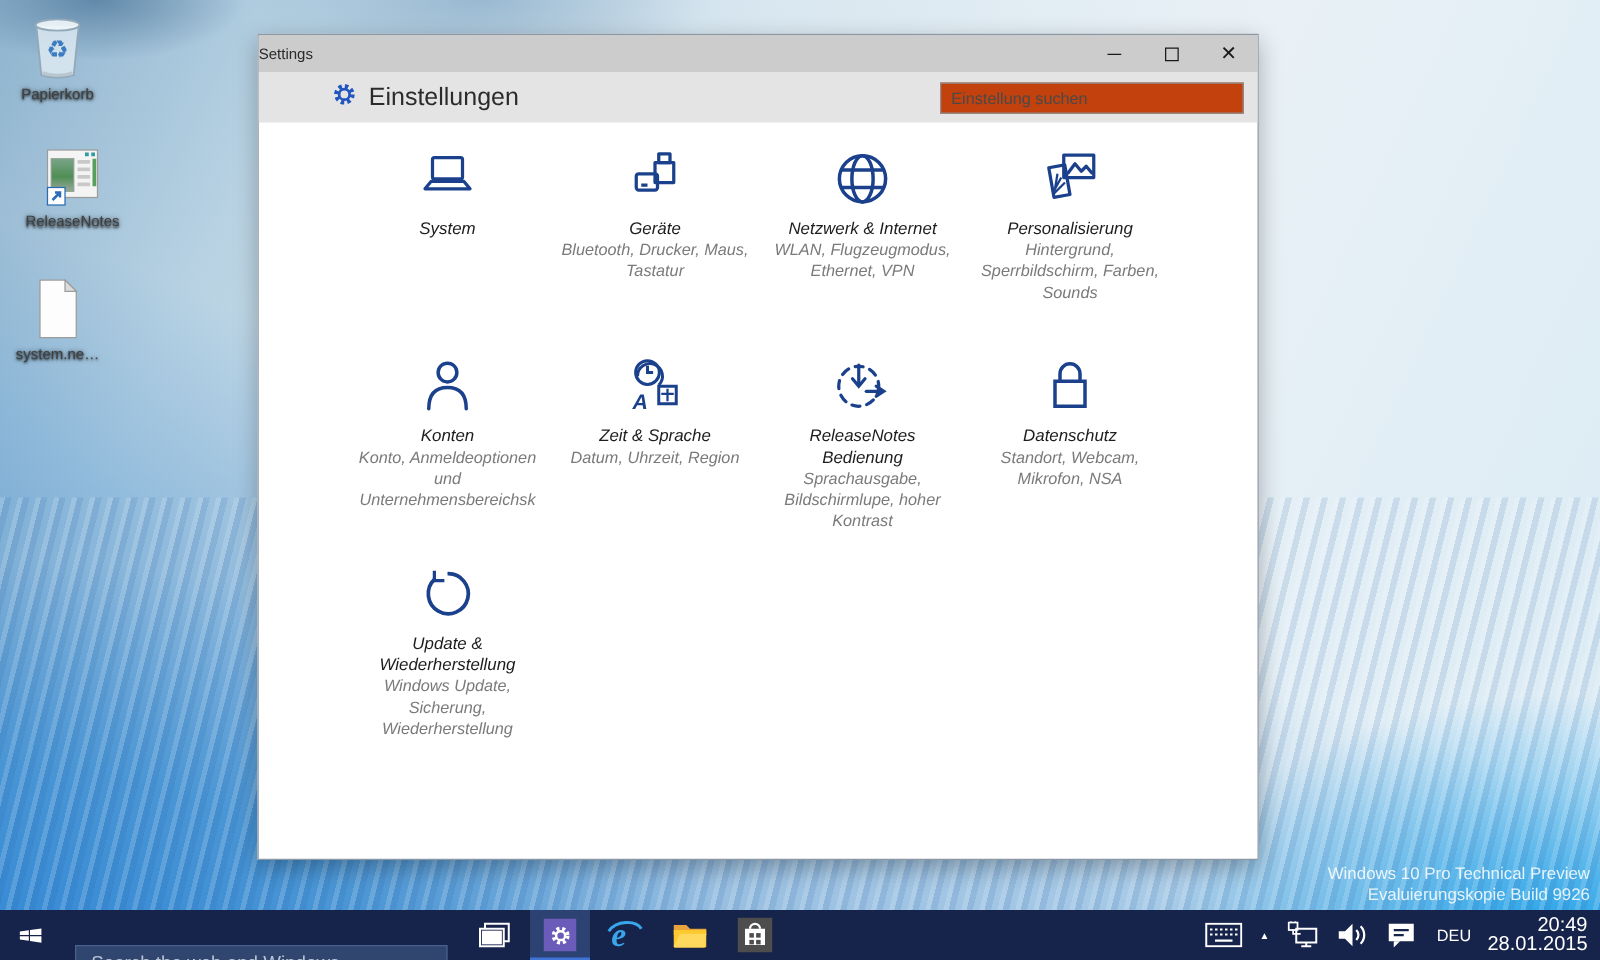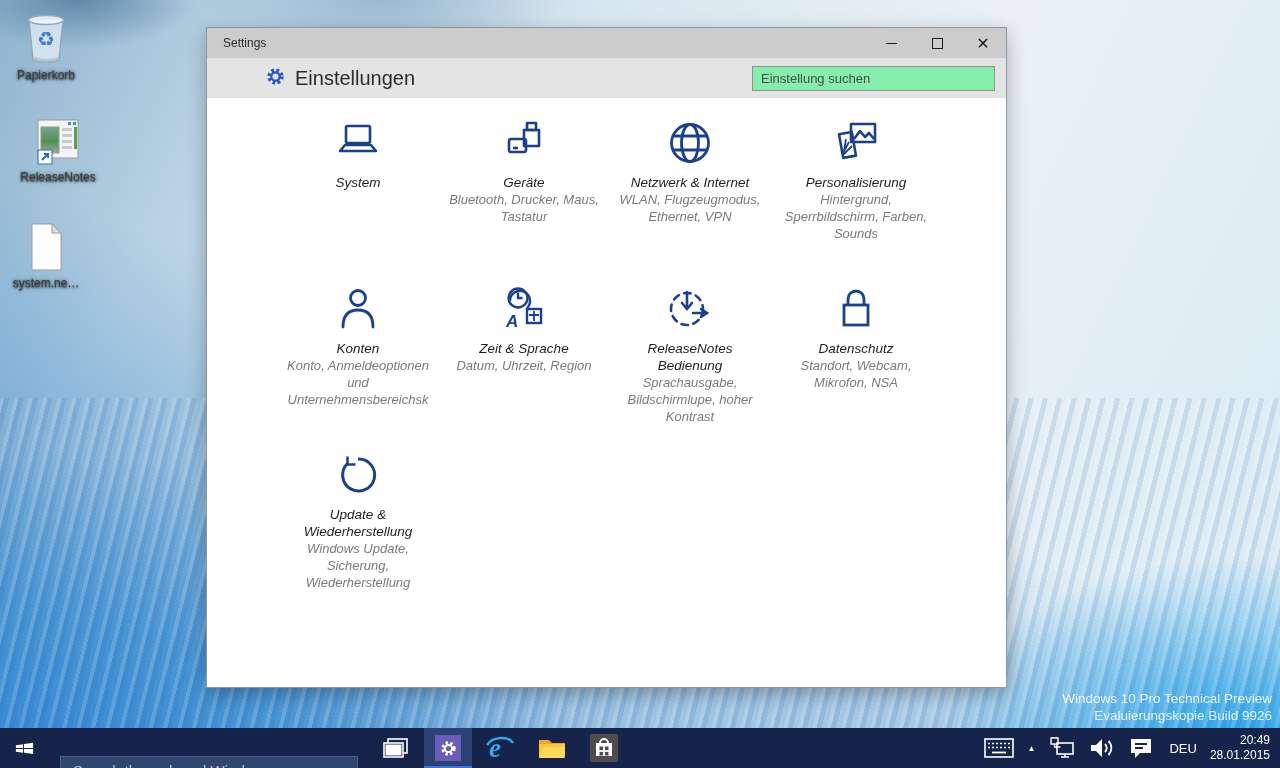--- a/index.html
+++ b/index.html
@@ -32,32 +32,32 @@
   #icon-sys  { left:0;  top:218px; }
 
   
   .watermark { position:absolute; right:8px; bottom:44px; text-align:right;
                color:rgba(255,255,255,.85); font-size:13.5px; line-height:17px; }
 
   
   .win { position:absolute; left:206px; top:27px; width:801px; height:661px;
          background:#fff; border:1px solid #8a97a5; box-shadow:0 6px 18px rgba(0,0,0,.28); }
   .titlebar { height:30px; background:#cccccc; display:flex; align-items:center; }
-  .titlebar .t { font-size:12px; color:#2b2b2b; padding-left:16px; flex:1; }
+  .titlebar .t { font-size:12px; color:#2b2b2b; padding-left:0; flex:1; }
   .winbtn { width:46px; height:30px; display:flex; align-items:center; justify-content:center;
             font-size:13px; color:#1a1a1a; }
   .winbtn.min span { display:block; width:11px; height:0; border-top:1px solid #1a1a1a; }
   .winbtn.max span { display:block; width:11px; height:11px; border:1px solid #1a1a1a; }
   .winbtn.cls { font-size:16px; font-weight:400; }
 
   .apphead { height:40px; background:#e4e4e4; display:flex; align-items:center;padding-left:44px; }
   .apphead .gear { margin-left:15px; }
   .apphead .title { font-size:20px; color:#2b2b2b; margin-left:10px; flex:1; font-weight:400; }
   .apphead input { width:243px; height:25px; margin-right:11px; border:1px solid #8f8f8f;
-                   background:#86efac; font-size:13px; padding:0 8px; color:#222;
+                   background:#c2410c; font-size:13px; padding:0 8px; color:#222;
                    font-family:"Liberation Sans", sans-serif; }
   .apphead input::placeholder { color:#4a4a4a; opacity:1; }
 
   .tiles { position:absolute; left:68px; top:93px; display:grid;
            grid-template-columns:repeat(4,166px); grid-auto-rows:166px;font-style:italic; }
   .tile { width:166px; text-align:center; padding:0 8px; cursor:pointer; }
   .tile .ticon { height:44px; display:flex; justify-content:center; align-items:center; }
   .tile .tt { margin-top:9px; font-size:13.5px; color:#1d1d1d; line-height:17px; }
   .tile .ts { font-size:13px; color:#7a7a7a; line-height:17px; }
 
@@ -74,21 +74,21 @@
   .tb-btn.active { background:#2c4272; }
   .tb-btn.active::after { content:""; position:absolute; left:0; right:0; bottom:0;
                           height:2px; background:#3e74d6; }
   .settings-tile { width:26px; height:26px; background:#6a5cb8; display:flex;
                    align-items:center; justify-content:center; }
   .spacer { flex:1; }
   .tray { display:flex; align-items:center; height:40px; }
   .tray-btn { height:40px; display:flex; align-items:center; justify-content:center; padding:0 7px; }
   .tray .chev { color:#fff; font-size:8px; }
   .tray .lang { color:#fff; font-size:13px; padding:0 9px; }
-  .clock { text-align:right; color:#fff; font-size:12px; line-height:15px; padding:0 10px 0 4px; }
+  .clock { text-align:right; color:#fff; font-size:16px; line-height:15px; padding:0 10px 0 4px; }
 </style>
 </head>
 <body>
 
 <div class="desktop">
   <div class="wallpaper"></div>
   <div class="ripples"></div>
 
   <div class="desk-icon" id="icon-bin">
     <div class="glyph">

